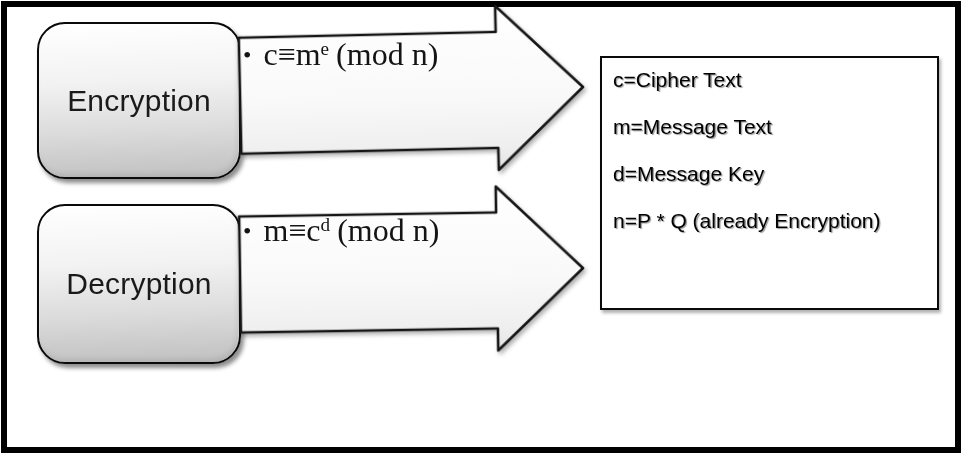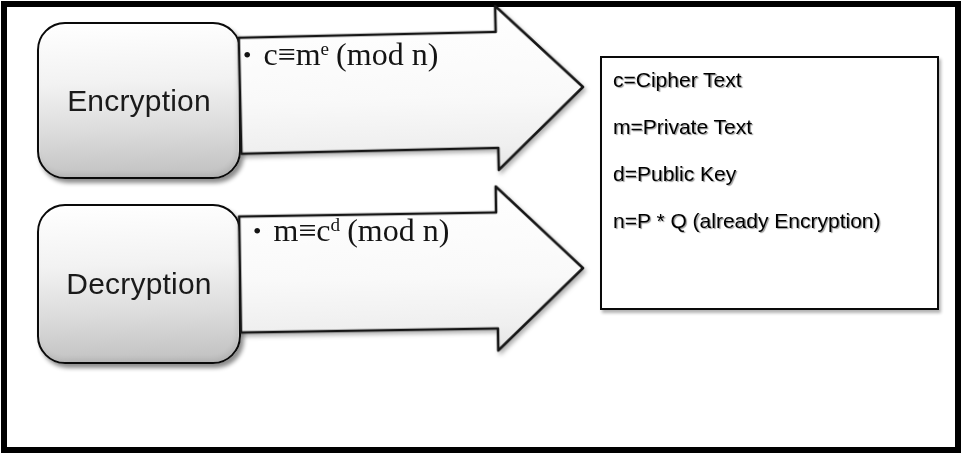--- a/index.html
+++ b/index.html
@@ -71,21 +71,21 @@
   .formula {
     position: absolute;
     left: 243px;
     font-family: "Liberation Serif", "DejaVu Serif", serif;
     font-size: 32px;
     color: #141414;
     white-space: nowrap;
     line-height: 1.15;
   }
   .formula1 { top: 36px; text-align: right; }
-  .formula2 { top: 212px; padding-left: 10px; }
+  .formula2 { top: 212px; }
   .bullet {
     display: inline-block;
     font-size: 24px;
     margin-right: 12px;
     transform: translateY(-2px);
   }
   .formula sup {
     font-size: 0.60em;
     vertical-align: 0.50em;
     letter-spacing: 0;
@@ -164,18 +164,18 @@
       </g>
     </svg>
   </div>
 
   <div class="formula formula2">
     <span class="bullet">•</span><span>m≡c</span><sup>d</sup><span class="tail">(mod n)</span>
   </div>
 
   <div class="legend">
     <div class="legend-line">c=Cipher Text</div>
-    <div class="legend-line">m=Private Text</div>
-    <div class="legend-line">d=Public Key</div>
+    <div class="legend-line">m=Message Text</div>
+    <div class="legend-line">d=Message Key</div>
     <div class="legend-line">n=P * Q (already Encryption)</div>
   </div>
 
 </div>
 
 </body></html>

